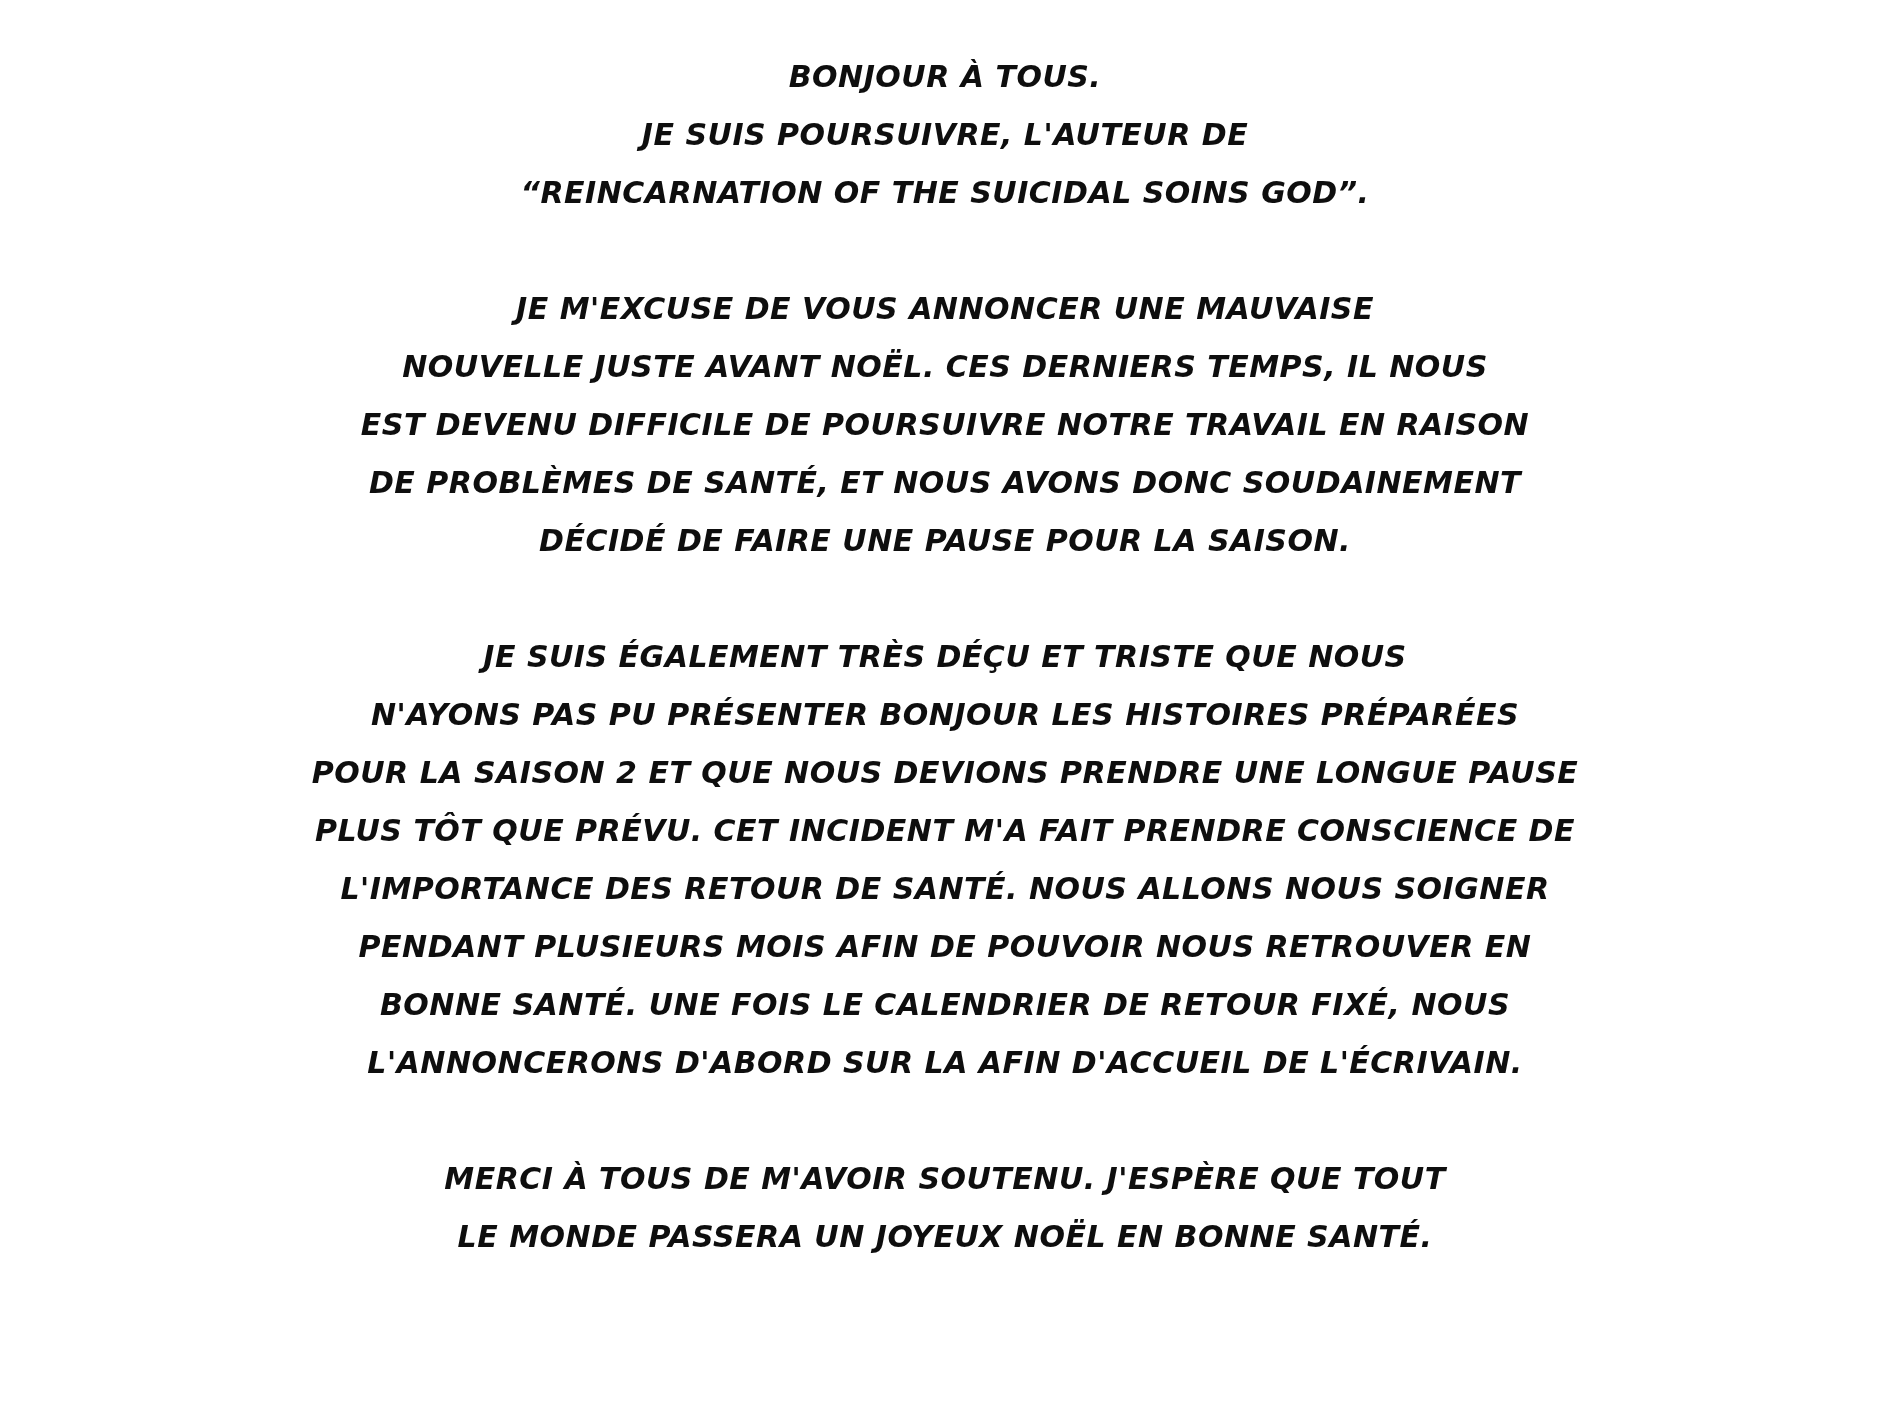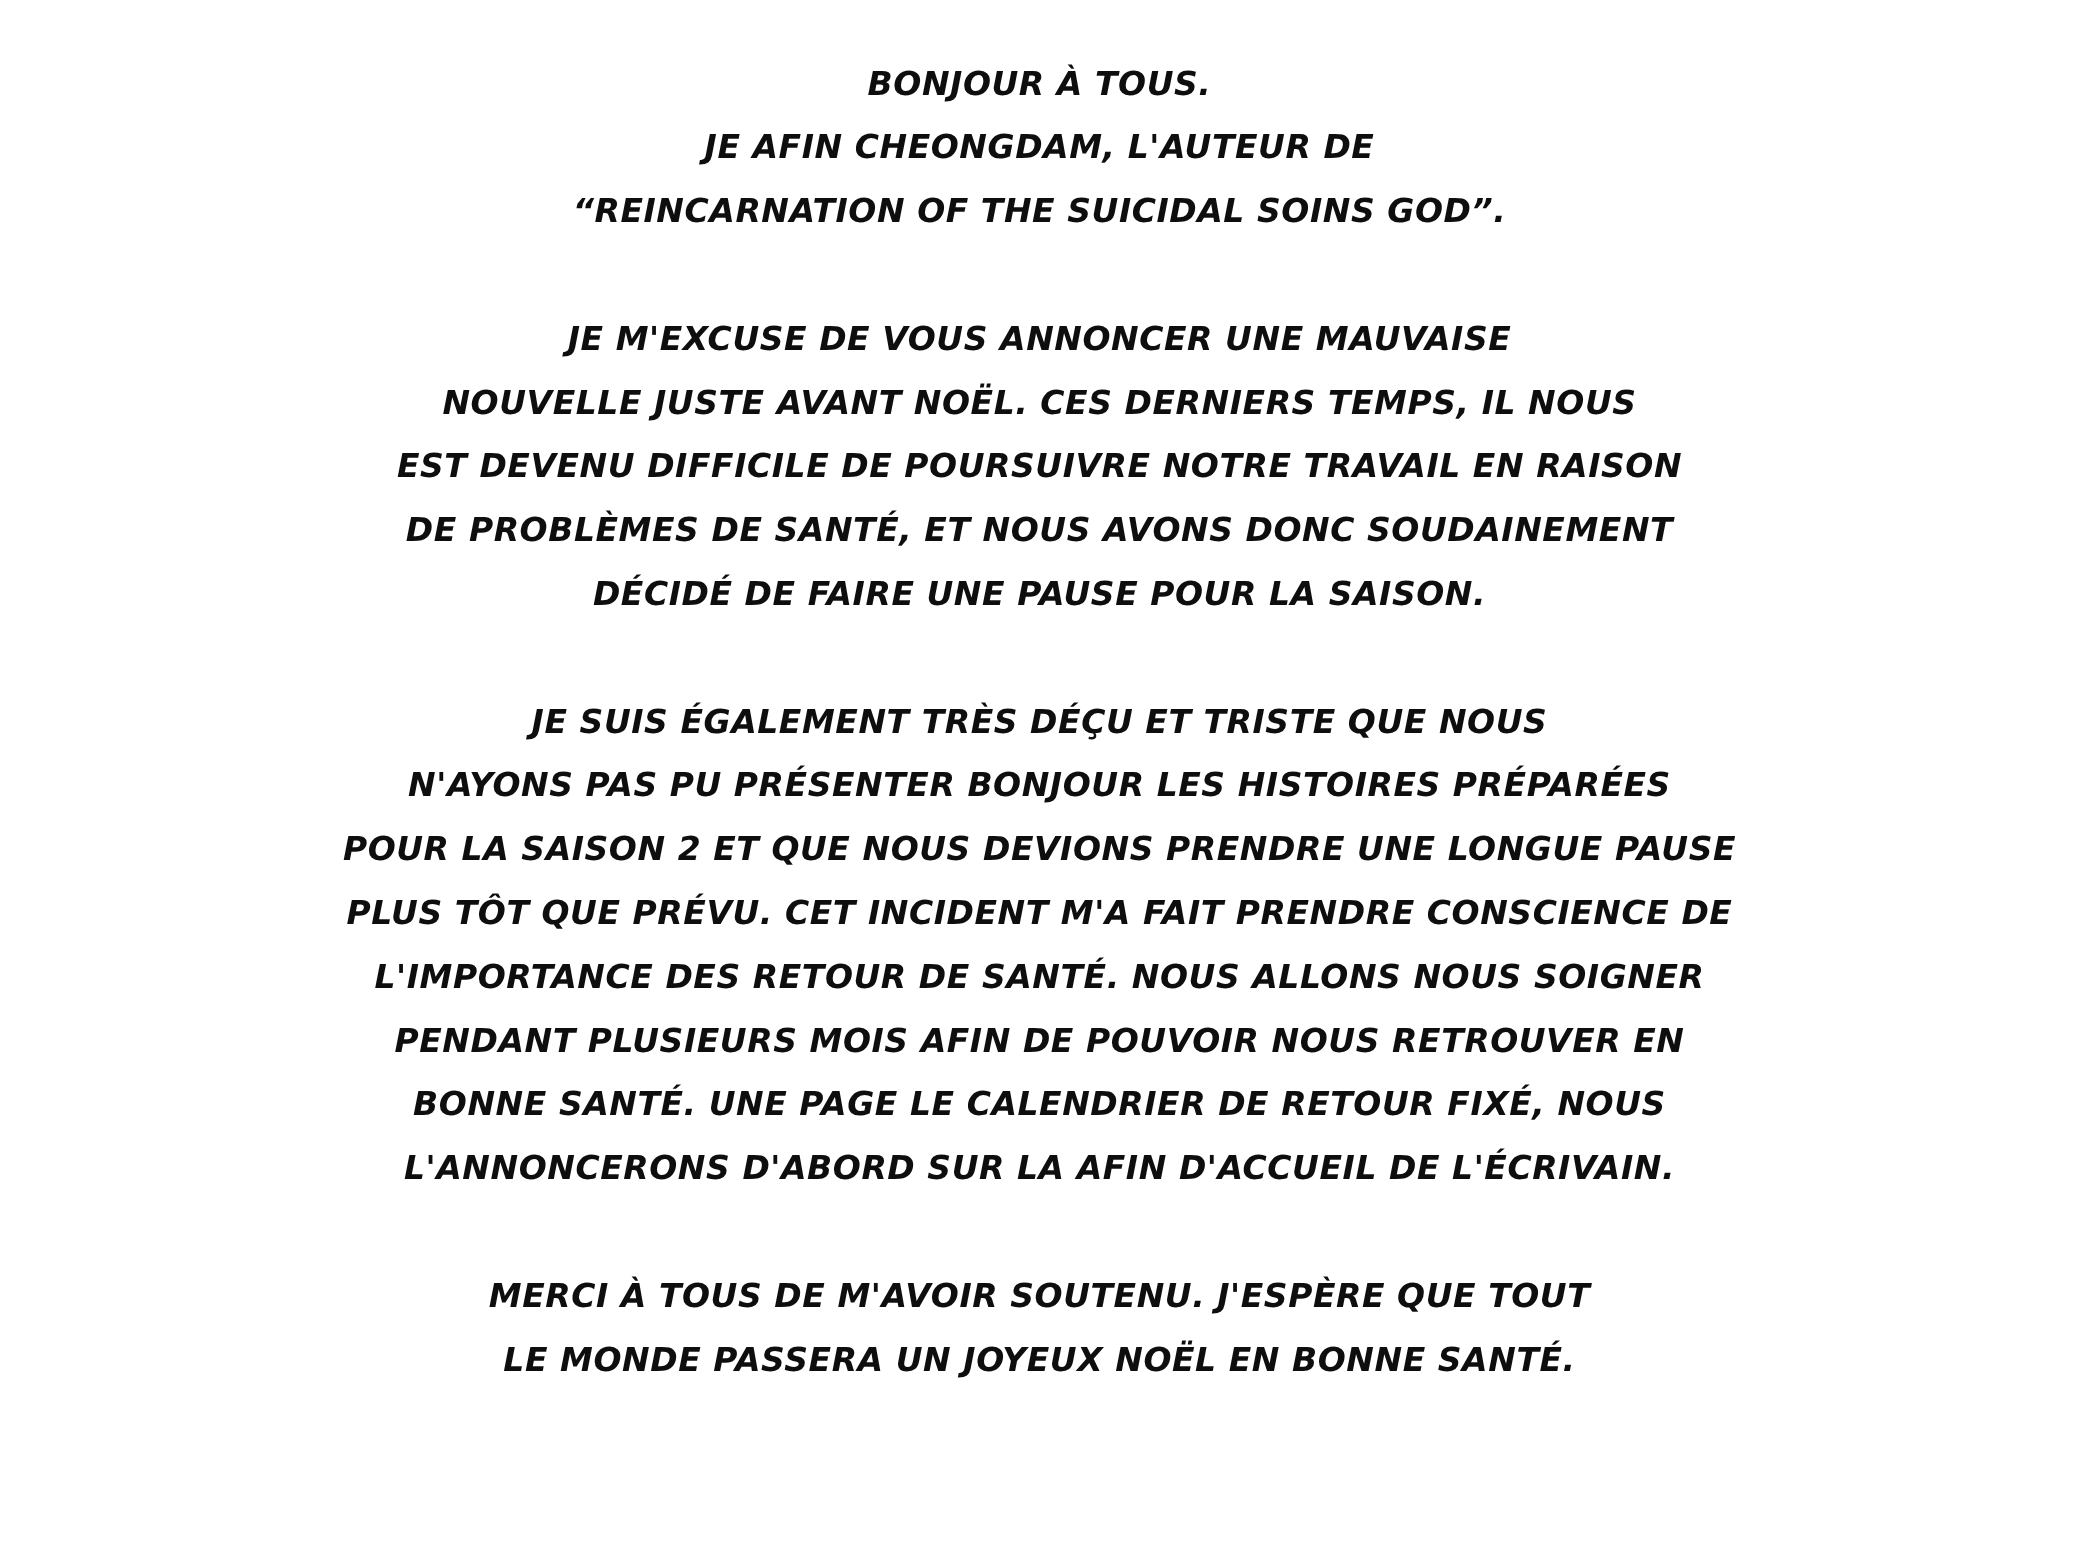--- a/index.html
+++ b/index.html
@@ -43,40 +43,40 @@
   }
 </style>
 </head>
 <body>
 
 <div class="page">
   <div class="announcement">
 
     <div class="para">
       <div class="line">BONJOUR À TOUS.</div>
-      <div class="line">JE AFIN CHEONGDAM, L'AUTEUR DE</div>
+      <div class="line">JE SUIS POURSUIVRE, L'AUTEUR DE</div>
       <div class="line">“REINCARNATION OF THE SUICIDAL SOINS GOD”.</div>
     </div>
 
     <div class="para">
       <div class="line">JE M'EXCUSE DE VOUS ANNONCER UNE MAUVAISE</div>
       <div class="line">NOUVELLE JUSTE AVANT NOËL. CES DERNIERS TEMPS, IL NOUS</div>
       <div class="line">EST DEVENU DIFFICILE DE POURSUIVRE NOTRE TRAVAIL EN RAISON</div>
       <div class="line">DE PROBLÈMES DE SANTÉ, ET NOUS AVONS DONC SOUDAINEMENT</div>
       <div class="line">DÉCIDÉ DE FAIRE UNE PAUSE POUR LA SAISON.</div>
     </div>
 
     <div class="para">
       <div class="line">JE SUIS ÉGALEMENT TRÈS DÉÇU ET TRISTE QUE NOUS</div>
       <div class="line">N'AYONS PAS PU PRÉSENTER BONJOUR LES HISTOIRES PRÉPARÉES</div>
       <div class="line">POUR LA SAISON 2 ET QUE NOUS DEVIONS PRENDRE UNE LONGUE PAUSE</div>
       <div class="line">PLUS TÔT QUE PRÉVU. CET INCIDENT M'A FAIT PRENDRE CONSCIENCE DE</div>
       <div class="line">L'IMPORTANCE DES RETOUR DE SANTÉ. NOUS ALLONS NOUS SOIGNER</div>
       <div class="line">PENDANT PLUSIEURS MOIS AFIN DE POUVOIR NOUS RETROUVER EN</div>
-      <div class="line">BONNE SANTÉ. UNE PAGE LE CALENDRIER DE RETOUR FIXÉ, NOUS</div>
+      <div class="line">BONNE SANTÉ. UNE FOIS LE CALENDRIER DE RETOUR FIXÉ, NOUS</div>
       <div class="line">L'ANNONCERONS D'ABORD SUR LA AFIN D'ACCUEIL DE L'ÉCRIVAIN.</div>
     </div>
 
     <div class="para">
       <div class="line">MERCI À TOUS DE M'AVOIR SOUTENU. J'ESPÈRE QUE TOUT</div>
       <div class="line">LE MONDE PASSERA UN JOYEUX NOËL EN BONNE SANTÉ.</div>
     </div>
 
   </div>
 </div>

